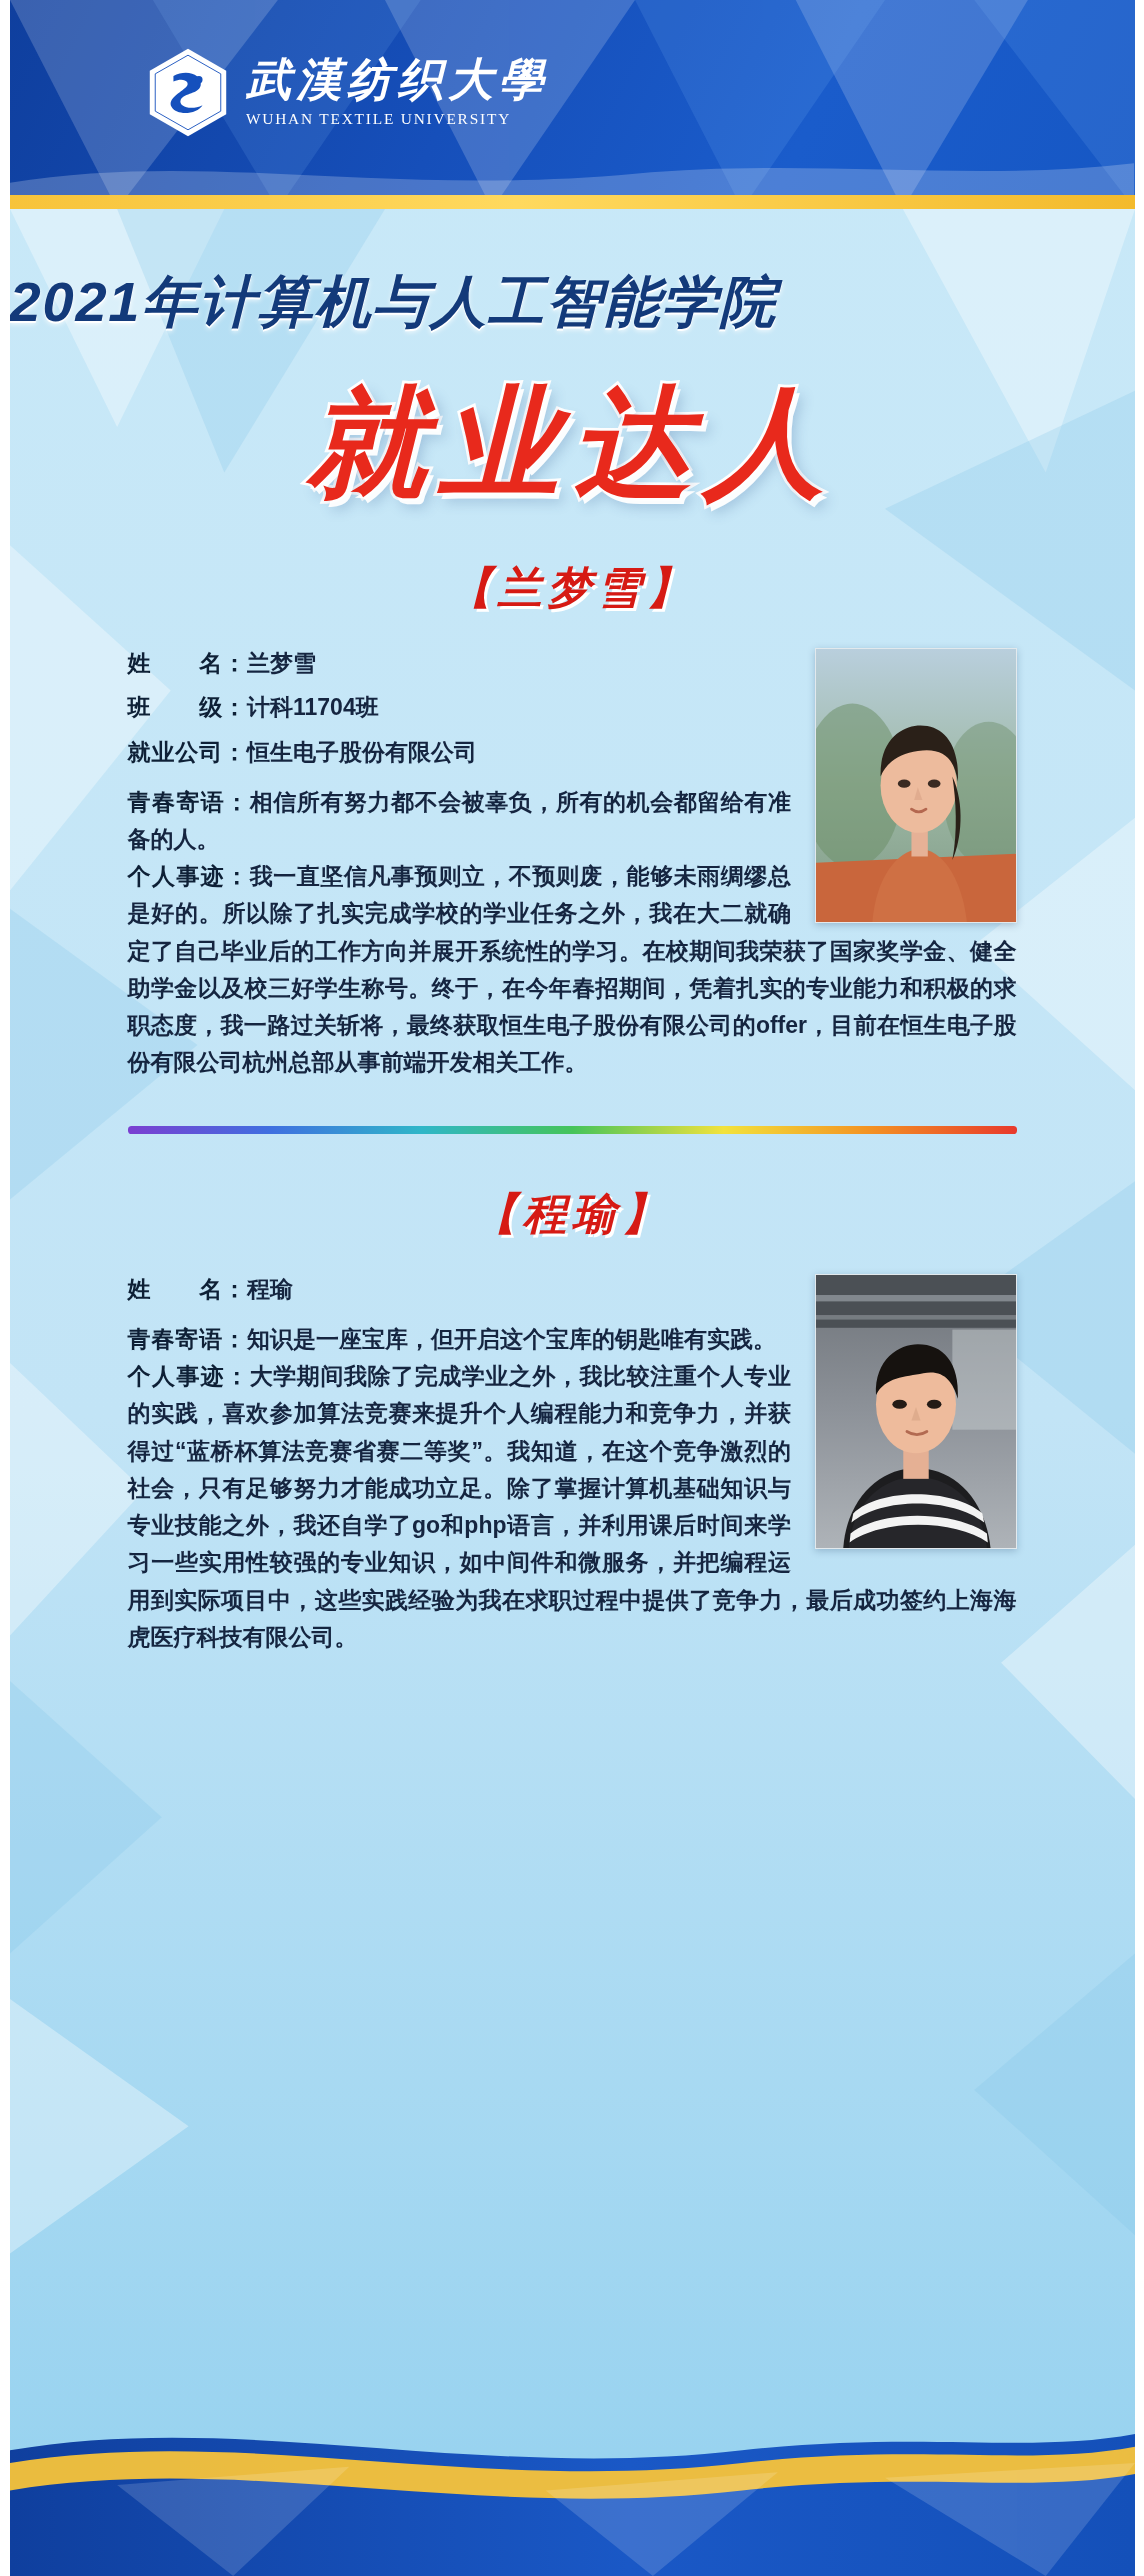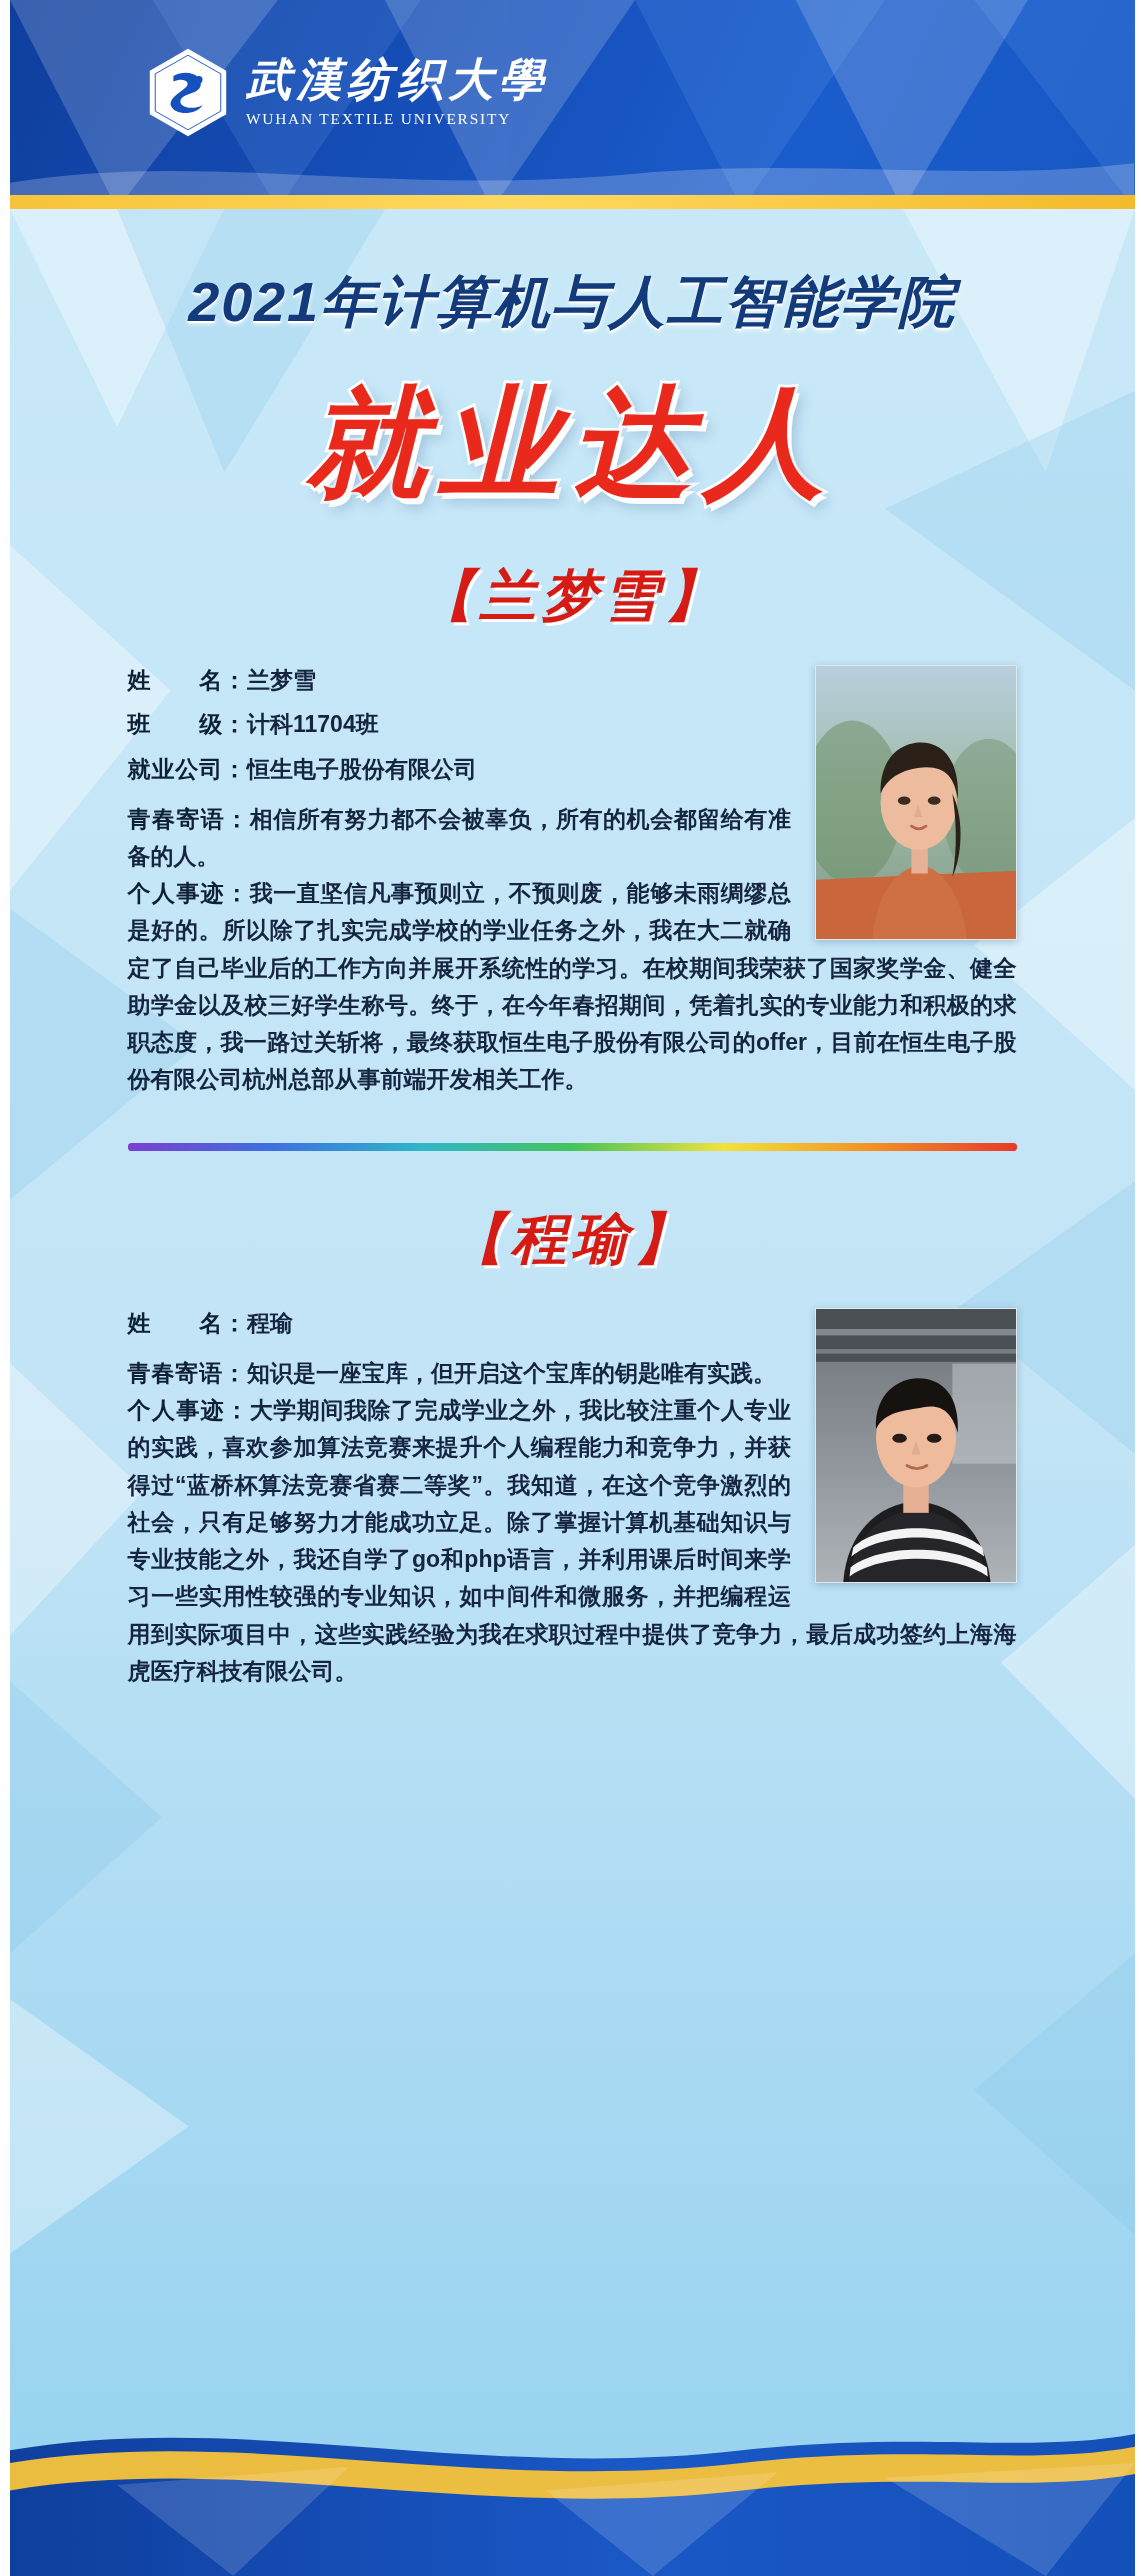--- a/index.html
+++ b/index.html
@@ -84,21 +84,20 @@
     position: absolute;
     left: 0; right: 0; bottom: 7.3px;
     height: 55px;
     z-index: 2;
   }
 
   
   .title-main {
     position: relative;
     z-index: 5;
-    text-align: center;
     margin-top: 56px;
     font-family: "Liberation Sans", "DejaVu Sans", sans-serif;
     font-weight: bold;
     font-size: 56px;
     letter-spacing: 1.8px;
     color: #133a7a;
     text-shadow: 0 1.8px 0 #ffffff, 0 2.7px 5.5px rgba(255,255,255,.8);
     font-style: italic;
   }
   .title-sub {
@@ -123,21 +122,21 @@
     position: relative;
     z-index: 5;
     margin-top: 51px;
     padding: 0 118px;
   }
   .person-name-banner {
     text-align: center;
     font-family: "Liberation Serif", "DejaVu Serif", serif;
     font-weight: bold;
     font-style: italic;
-    font-size: 56px;
+    font-size: 44px;
     color: #d61a14;
     letter-spacing: 5.5px;
     text-shadow: 2.7px 2.7px 0 #ffffff;
     margin-bottom: 27px;
   }
   .person-body {
     font-size: 23px;
     line-height: 1.62;
     color: #14233d;
     font-weight: bold;

